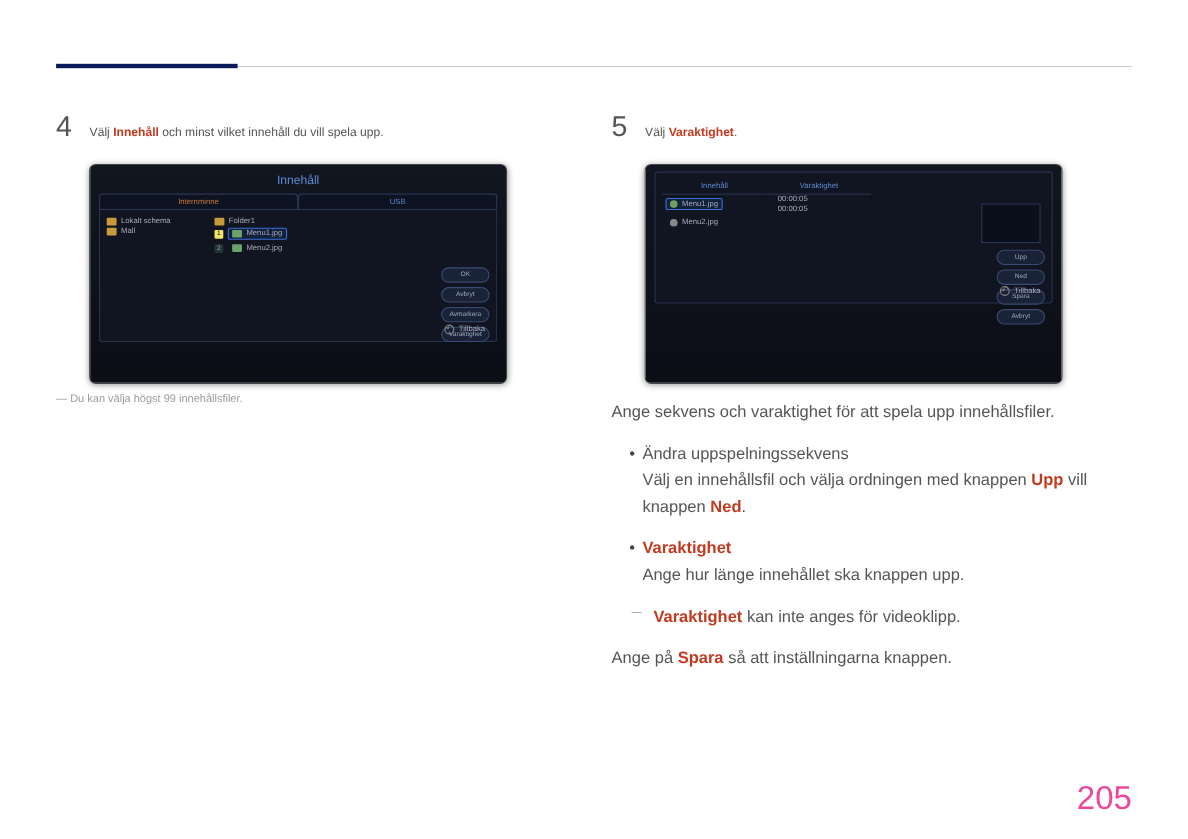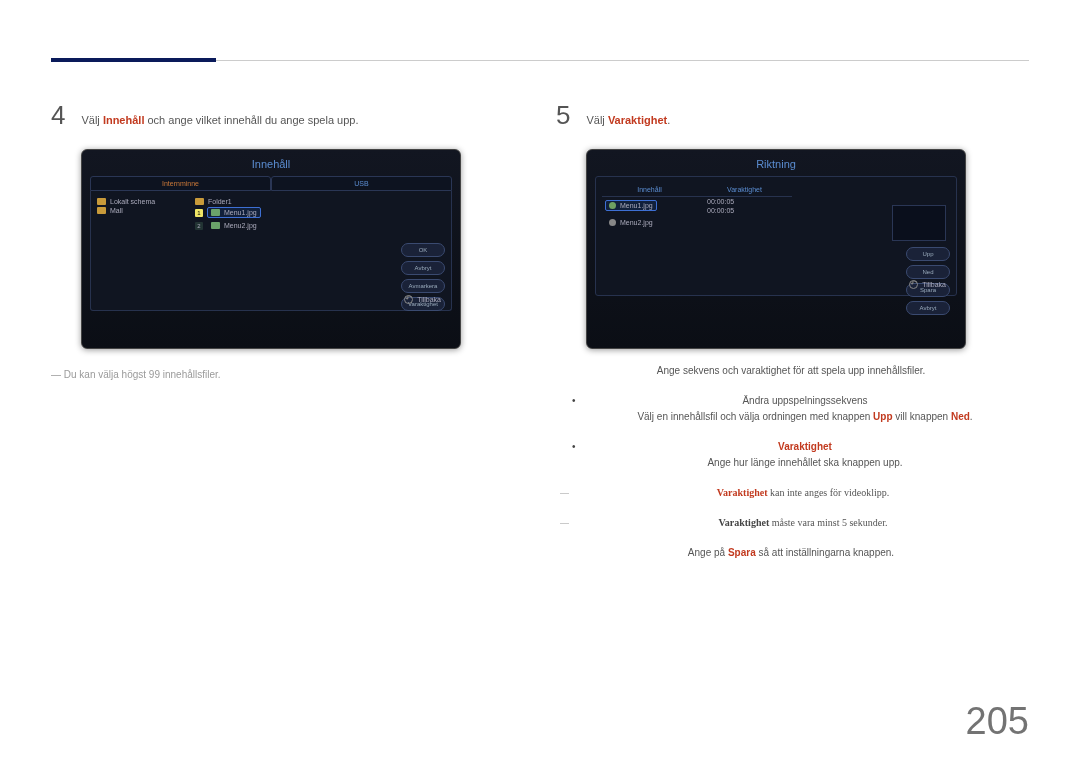--- a/index.html
+++ b/index.html
@@ -32,32 +32,32 @@
       position: absolute;
       top: 100px;
     }
     .col-left { left: 51px; width: 470px; }
     .col-right { left: 556px; width: 470px; }
     .step-row { display: flex; align-items: baseline; gap: 16px; margin-bottom: 18px; }
     .step-num { font-size: 26px; color: #555; font-weight: 300; }
     .step-text { font-size: 11px; color: #555; line-height: 1.5; }
     .strong-red { color: #c23a1f; font-weight: bold; }
     .strong-bold { font-weight: bold; color: #444; }
-    .note { color: #9a9a9a; font-size: 10px; margin-top: 20px; }
-    .para { font-size: 10px; line-height: 1.6; margin-top: 14px; text-align: center; }
+    .note { color: #9a9a9a; font-size: 10px; margin-top: 8px; }
+    .para { font-size: 15px; line-height: 1.6; margin-top: 14px; }
     .bullet { margin-left: 28px; position: relative; }
     .bullet::before { content: "•"; position: absolute; left: -12px; color: #444; }
-    .sub { margin-left: 24px; position: relative; font-family: Liberation Serif, serif; }
+    .sub { margin-left: 38px; position: relative; }
     .sub::before { content: "―"; position: absolute; left: -20px; color: #888; font-size: 9px; }
     .page-num {
       position: absolute;
       right: 51px;
       bottom: 20px;
-      font-size: 38px;
-      color: #737373;
+      font-size: 30px;
+      color: #ec4899;
       font-weight: 300;
     }
     
     .mock {
       width: 380px;
       height: 200px;
       border-radius: 6px;
       background: linear-gradient(#121621, #0b0e15);
       border: 1px solid #444;
       margin-left: 30px;
@@ -98,21 +98,21 @@
 </head>
 <body>
 
 <div class="header-line"></div>
 <div class="header-accent"></div>
 
 <div class="col col-left">
   <div class="step-row">
     <div class="step-num">4</div>
     <div class="step-text">
-      <span>Välj </span><span class="strong-red">Innehåll</span><span> och ange vilket innehåll du ange spela upp.</span>
+      <span>Välj </span><span class="strong-red">Innehåll</span><span> och minst vilket innehåll du vill spela upp.</span>
     </div>
   </div>
 
   <div class="mock">
     <div class="mock-title">Innehåll</div>
     <div class="tabs">
       <div class="tab"><span>Internminne</span></div>
       <div class="tab inactive"><span>USB</span></div>
     </div>
     <div class="panel">
@@ -166,21 +166,20 @@
 
 <div class="col col-right">
   <div class="step-row">
     <div class="step-num">5</div>
     <div class="step-text">
       <span>Välj </span><span class="strong-red">Varaktighet</span><span>.</span>
     </div>
   </div>
 
   <div class="mock">
-    <div class="mock-title">Riktning</div>
     <div class="panel" style="border-top:1px solid #27324e; border-radius:3px;">
       <div class="preview"></div>
       <div class="two-cols" style="width:190px;">
         <div>
           <div class="col-head">Innehåll</div>
           <div class="row file-item selected" style="margin:3px;">
               <span class="circle-icon"></span>
               <span>Menu1.jpg</span>
             </div>
           <div class="row file-item" style="margin:3px;">
@@ -220,22 +219,19 @@
     </span>
   </div>
 
   <div class="para bullet">
     <span class="strong-red">Varaktighet</span><br>
     <span>Ange hur länge innehållet ska knappen upp.</span>
   </div>
   <div class="para sub">
     <span class="strong-red">Varaktighet</span><span> kan inte anges för videoklipp.</span>
   </div>
-  <div class="para sub">
-    <span class="strong-bold">Varaktighet</span><span> måste vara minst 5 sekunder.</span>
-  </div>
 
   <div class="para">
     <span>Ange på </span><span class="strong-red">Spara</span><span> så att inställningarna knappen.</span>
   </div>
 </div>
 
 <div class="page-num">205</div>
 
 </body></html>

